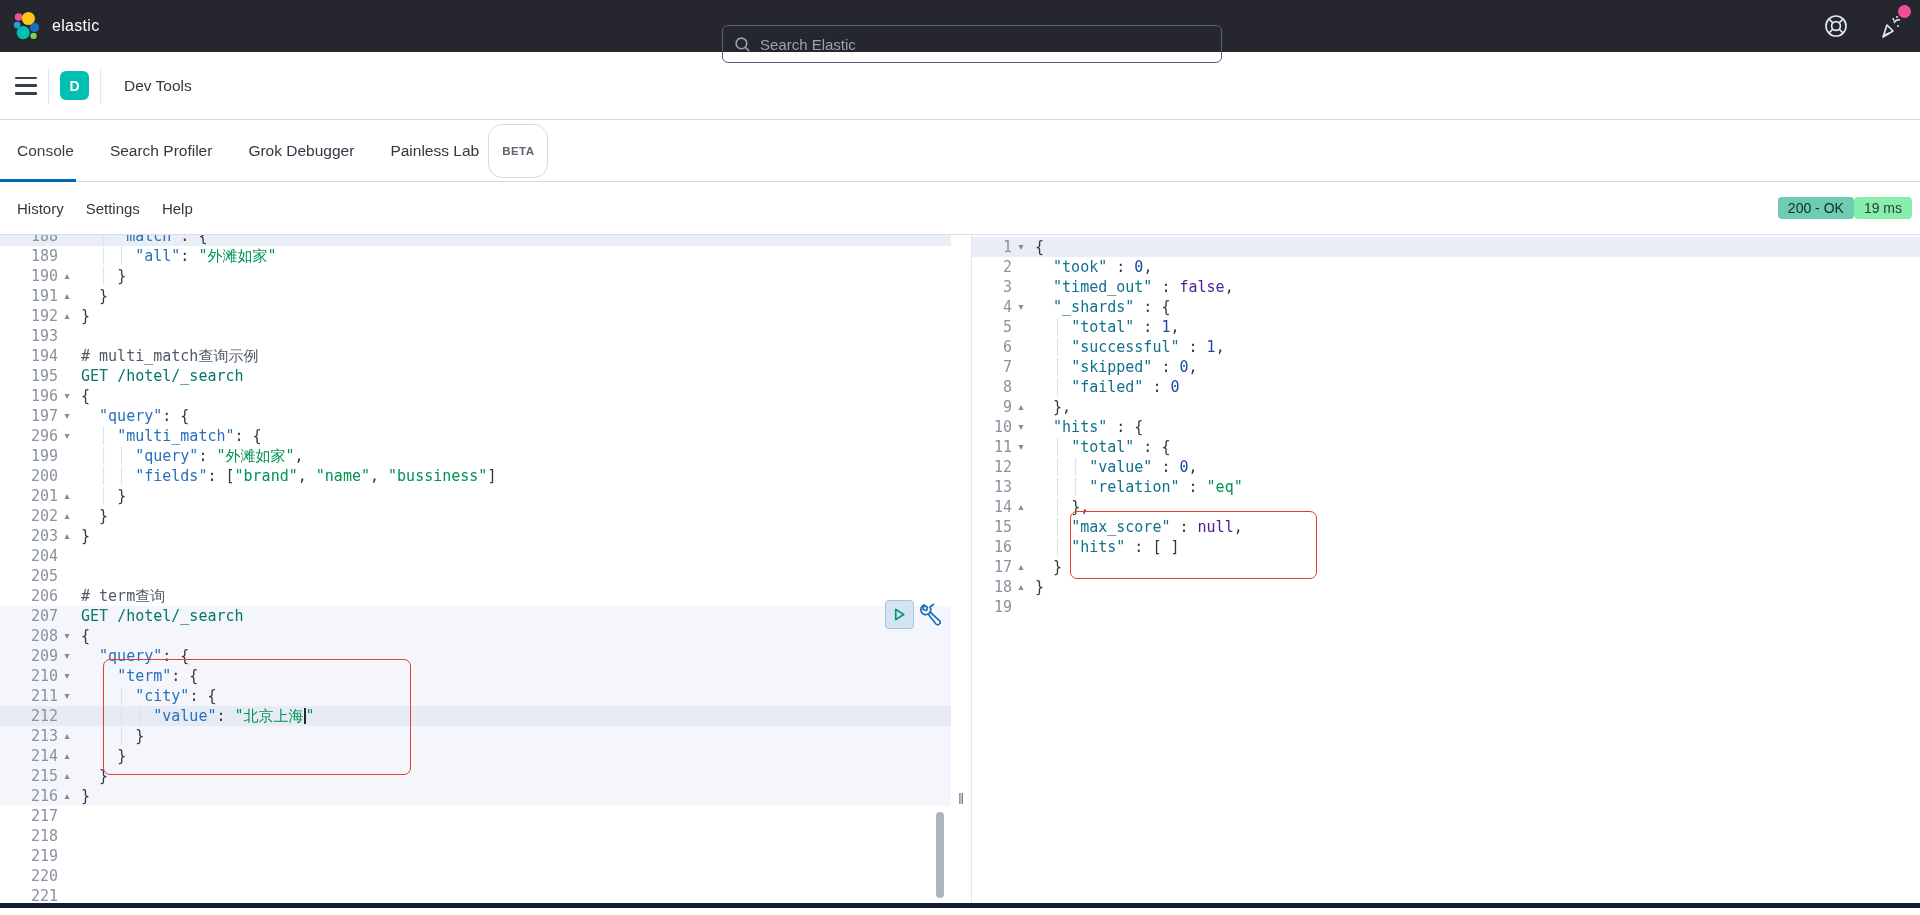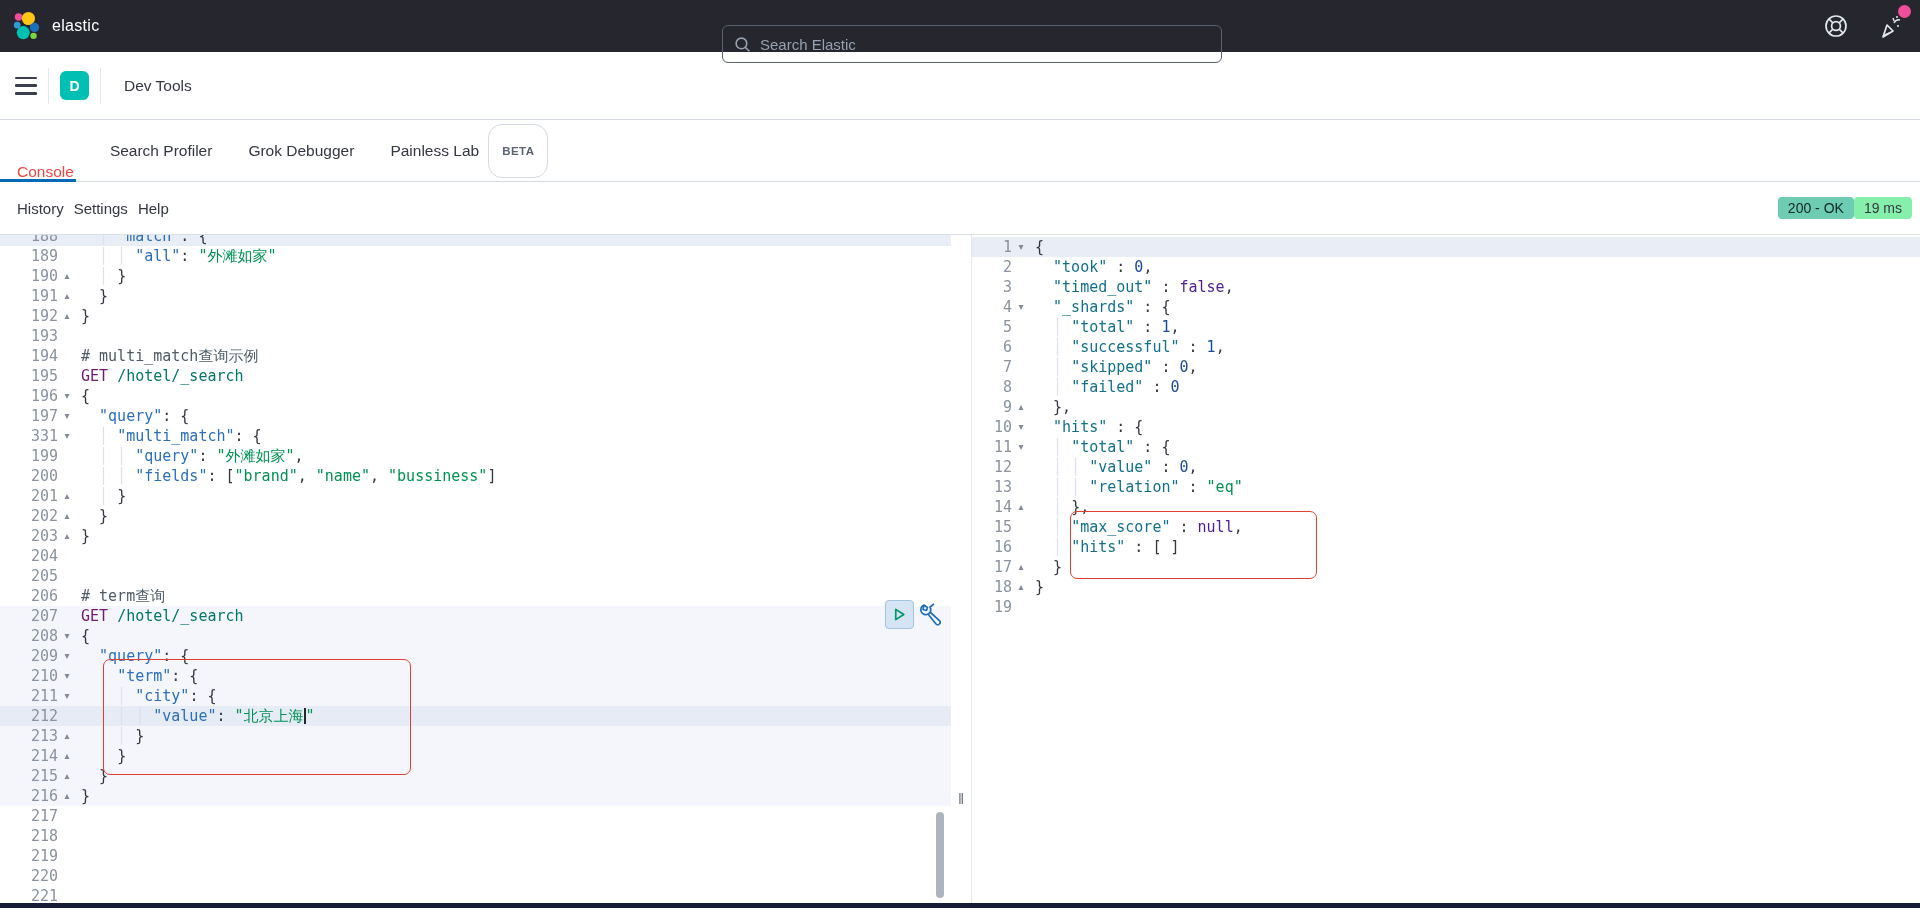--- a/index.html
+++ b/index.html
@@ -21,21 +21,21 @@
   .navbar { height:68px; background:#fff; border-bottom:1px solid #d3dae6; display:flex; align-items:center; }
   .hamburger { margin-left:15px; width:22px; height:18px; display:flex; flex-direction:column; justify-content:space-between; cursor:pointer; }
   .hamburger div { height:2.5px; background:#3a3f4c; border-radius:1px; }
   .vsep { width:1px; height:36px; background:#e2e7ee; margin:0 11px; }
   .apptile { width:29px; height:29px; background:#00bfb3; border-radius:6px; color:#fff; font-weight:bold; font-size:14px; display:flex; align-items:center; justify-content:center; }
   .crumb { font-size:15.5px; color:#343741; margin-left:12px; }
 
   
   .tabsbar { height:62px; background:#fff; border-bottom:1px solid #d3dae6; display:flex; align-items:center; padding-left:17px; gap:36px; }
   .tab { position:relative; height:100%; display:flex; align-items:center; font-size:15.5px; color:#343741; cursor:pointer; gap:9px; }
-  .tab.active { color:#ef4444;align-items:flex-end; }
+  .tab.active { color:#404040; }
   .tab.active::after { content:''; position:absolute; left:-17px; right:-2px; bottom:-1px; height:3px; background:#006bb4; }
   .beta { border:1px solid #d3dae6; border-radius:14px; padding:20px 13px; font-size:11.5px; font-weight:bold; color:#5b6470; letter-spacing:.04em; }
 
   
   .toolbar { height:53px; background:#fff; border-bottom:1px solid #d9dfe8; display:flex; align-items:center; padding-left:17px; gap:22px; position:relative; }
   .toolbar .mitem { font-size:15px; color:#343741; cursor:pointer; }
   .badges { position:absolute; right:8px; top:0; height:100%; display:flex; align-items:center; }
   .badge { border-radius:4px; font-size:14px; padding:3px 10px; }
   .badge.ok { background:#6dccb1; color:#152822; }
   .badge.ms { background:#86efac; color:#343741; }
@@ -54,21 +54,21 @@
   .crow.hl-active { background:#e6ebf5; }
   .lnum { flex:0 0 auto; text-align:right; color:#8a92a0; font:15px/20px "DejaVu Sans Mono", monospace; }
   .panel.left .lnum { width:58px; }
   .panel.right .lnum { width:40px; }
   .fold { flex:0 0 18px; text-align:center; color:#848b97; font-size:10px; line-height:20px; cursor:pointer; }
   .codeline { white-space:pre; font:15px/20px "DejaVu Sans Mono", monospace; padding-left:5px; color:#343741; }
 
   .sg-pun { color:#343741; }
   .sg-key { color:#2a6fbb; }
   .sg-str { color:#009253; }
-  .sg-met { color:#701a75; }
+  .sg-met { color:#0f766e; }
   .sg-url { color:#00756b; }
   .sg-com { color:#4e5a66; }
   .sg-g   { color:#dbe2ec; }
   .sg-rkey { color:#11708e; }
   .sg-rnum { color:#1b4aa2; }
   .sg-bool, .sg-nul { color:#4c1d95; }
   .sg-rstr { color:#009253; }
   .caret { display:inline-block; width:0; border-left:2px solid #24262d; height:16px; vertical-align:-3px; }
 
   .annot { position:absolute; border:1.5px solid #e0402f; border-radius:7px; pointer-events:none; }
@@ -145,21 +145,21 @@
     <div class="tab">
       <span>Grok Debugger</span>
     </div>
     <div class="tab">
       <span>Painless Lab</span>
       <span class="beta">BETA</span>
     </div>
   </div>
 
 <div class="toolbar">
-  <span id="menu-holder" style="display:flex;gap:10px;">
+  <span id="menu-holder" style="display:flex;gap:22px;">
       <span class="mitem">History</span>
       <span class="mitem">Settings</span>
       <span class="mitem">Help</span>
     </span>
   <div class="badges">
     <span class="badge ok">200 - OK</span>
     <span class="badge ms">19 ms</span>
   </div>
 </div>
 
@@ -210,21 +210,21 @@
           <span class="lnum">196</span>
           <span class="fold">▾</span>
           <span class="codeline"><span class="sg-pun">{</span></span>
         </div>
         <div class="crow">
           <span class="lnum">197</span>
           <span class="fold">▾</span>
           <span class="codeline"><span class="sg-pun">  </span><span class="sg-key">"query"</span><span class="sg-pun">: {</span></span>
         </div>
         <div class="crow">
-          <span class="lnum">331</span>
+          <span class="lnum">296</span>
           <span class="fold">▾</span>
           <span class="codeline"><span class="sg-g">  │ </span><span class="sg-key">"multi_match"</span><span class="sg-pun">: {</span></span>
         </div>
         <div class="crow">
           <span class="lnum">199</span>
           <span class="fold"></span>
           <span class="codeline"><span class="sg-g">  │ │ </span><span class="sg-key">"query"</span><span class="sg-pun">: </span><span class="sg-str">"外滩如家"</span><span class="sg-pun">,</span></span>
         </div>
         <div class="crow">
           <span class="lnum">200</span>

